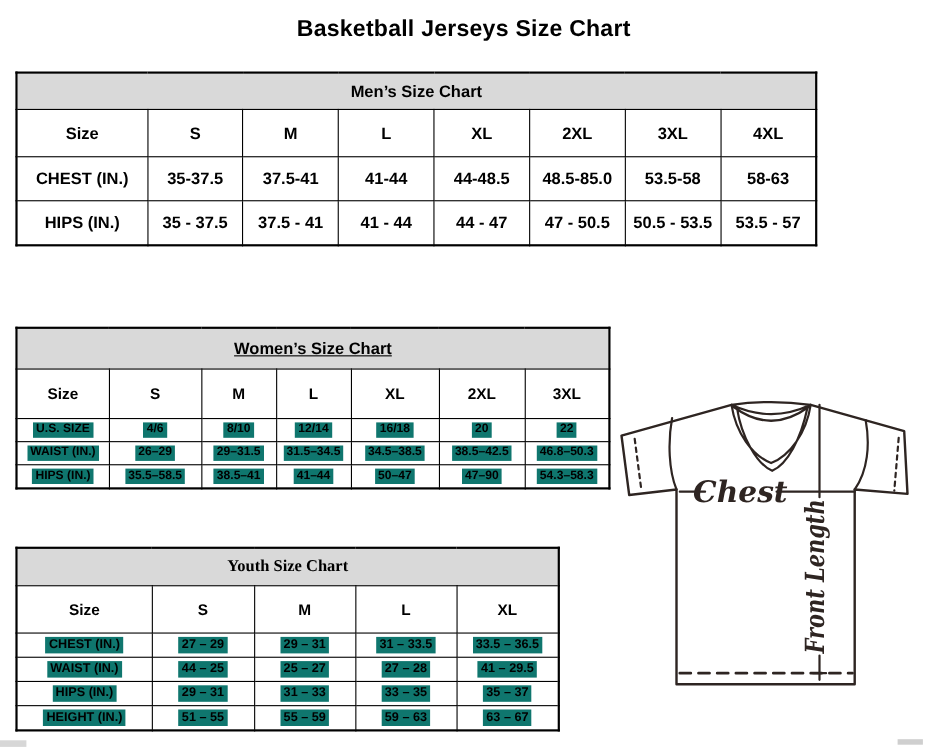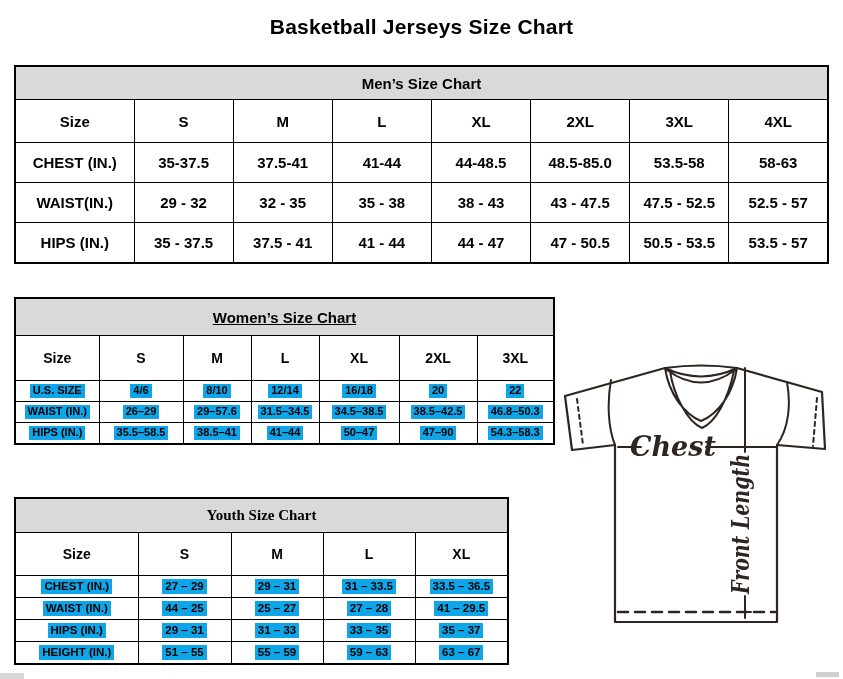--- a/index.html
+++ b/index.html
@@ -14,37 +14,37 @@
   table.tbl {
     position:absolute; border-collapse:collapse; table-layout:fixed;
     border:2px solid #000;
   }
   table.tbl td {
     border:1px solid #000; text-align:center; vertical-align:middle;
     font-weight:bold; padding:0; overflow:hidden; white-space:nowrap;
   }
   tr.band td { background:#d9d9d9; font-size:15px; }
   
-  .t-men { left:14px; top:65px; width:815px; }
+  .t-men { left:14px; top:65px; width:729px; }
   .t-men td { border-width:2px; }
   .t-men tr.band td { height:32px; }
   .t-men tr.cols td { height:42px; font-size:15px; }
   .t-men tr.data td { height:39px; font-size:15px; }
   
   .t-w { left:14px; top:297px; width:539px; }
   .t-w tr.band td { height:36px;text-decoration:underline; }
   .t-w tr.cols td { height:44px; font-size:14px; }
   .t-w tr.data td { height:20px; font-size:11px; }
   
   .t-y { left:14px; top:497px; width:493px; }
   .t-y tr.band td { height:33px;font-family:Liberation Serif, serif; }
   .t-y tr.cols td { height:42px; font-size:14px; }
   .t-y tr.data td { height:21px; font-size:11.5px; }
   
-  .hl { background:#0ea5e9; padding:0 3px; display:inline-block; line-height:1.25; }
+  .hl { background:#0f766e; padding:0 3px; display:inline-block; line-height:1.25; }
   
   .jersey { position:absolute; left:556px; top:356px; width:287px; height:299px; }
   .jersey text {
     font-family:"DejaVu Serif", serif; font-style:italic; font-weight:bold;
     fill:#2e2522;
   }
   
   .artifact { position:absolute; background:#d7d7d7; }
   .artifact.left  { left:0;   top:673px; width:24px; height:6px; }
   .artifact.right { left:816px; top:672px; width:23px; height:5px; background:#cfcfcf; }
@@ -83,30 +83,20 @@
     </tr>
     <tr class="data">
       <td>CHEST (IN.)</td>
       <td>35-37.5</td>
       <td>37.5-41</td>
       <td>41-44</td>
       <td>44-48.5</td>
       <td>48.5-85.0</td>
       <td>53.5-58</td>
       <td>58-63</td>
-    </tr>
-    <tr class="data">
-      <td>WAIST(IN.)</td>
-      <td>29 - 32</td>
-      <td>32 - 35</td>
-      <td>35 - 38</td>
-      <td>38 - 43</td>
-      <td>43 - 47.5</td>
-      <td>47.5 - 52.5</td>
-      <td>52.5 - 57</td>
     </tr>
     <tr class="data">
       <td>HIPS (IN.)</td>
       <td>35 - 37.5</td>
       <td>37.5 - 41</td>
       <td>41 - 44</td>
       <td>44 - 47</td>
       <td>47 - 50.5</td>
       <td>50.5 - 53.5</td>
       <td>53.5 - 57</td>
@@ -142,21 +132,21 @@
       <td><span class="hl">4/6</span></td>
       <td><span class="hl">8/10</span></td>
       <td><span class="hl">12/14</span></td>
       <td><span class="hl">16/18</span></td>
       <td><span class="hl">20</span></td>
       <td><span class="hl">22</span></td>
     </tr>
     <tr class="data">
       <td><span class="hl">WAIST (IN.)</span></td>
       <td><span class="hl">26–29</span></td>
-      <td><span class="hl">29–57.6</span></td>
+      <td><span class="hl">29–31.5</span></td>
       <td><span class="hl">31.5–34.5</span></td>
       <td><span class="hl">34.5–38.5</span></td>
       <td><span class="hl">38.5–42.5</span></td>
       <td><span class="hl">46.8–50.3</span></td>
     </tr>
     <tr class="data">
       <td><span class="hl">HIPS (IN.)</span></td>
       <td><span class="hl">35.5–58.5</span></td>
       <td><span class="hl">38.5–41</span></td>
       <td><span class="hl">41–44</span></td>

